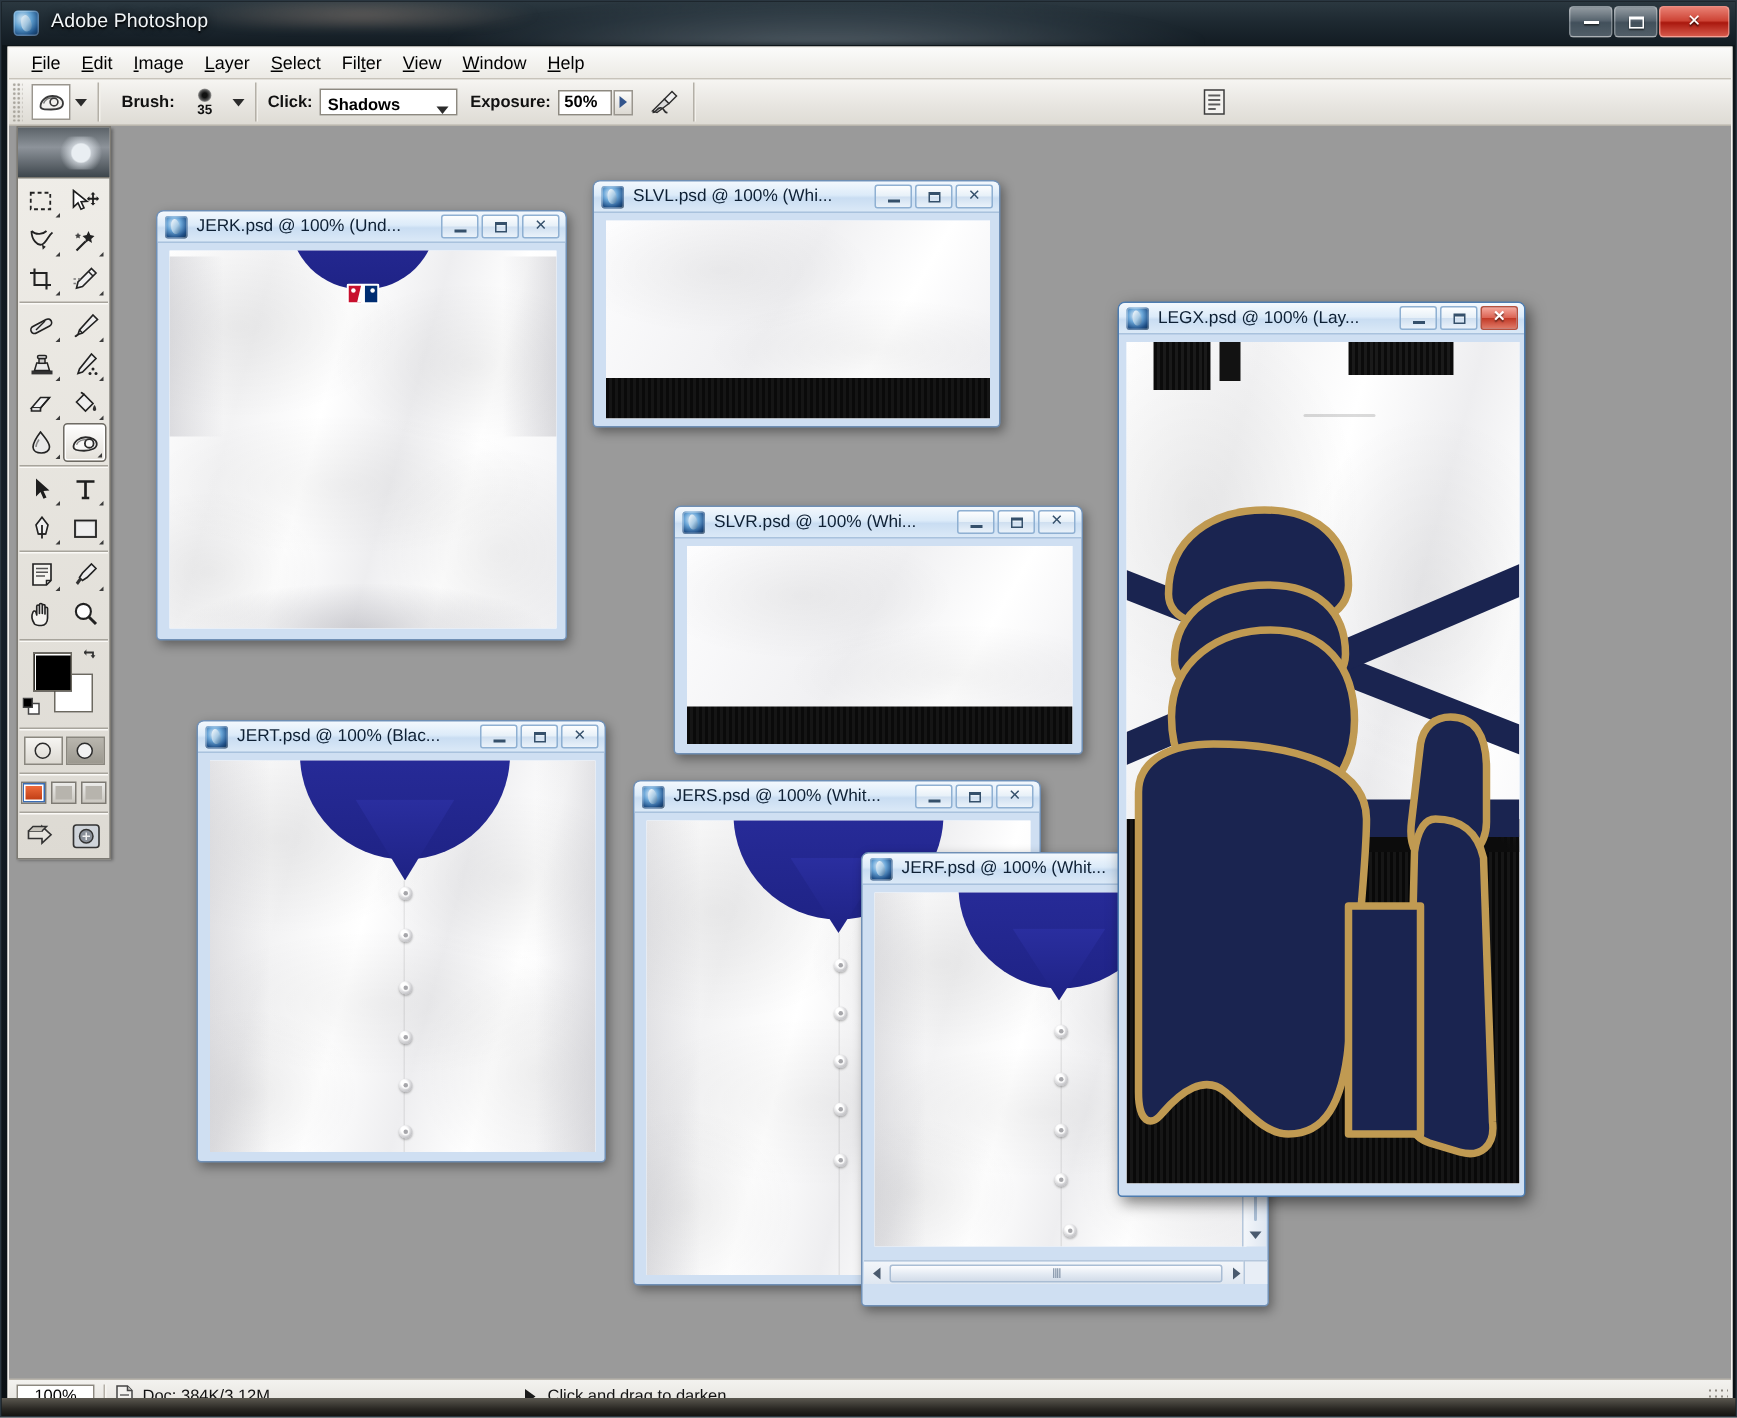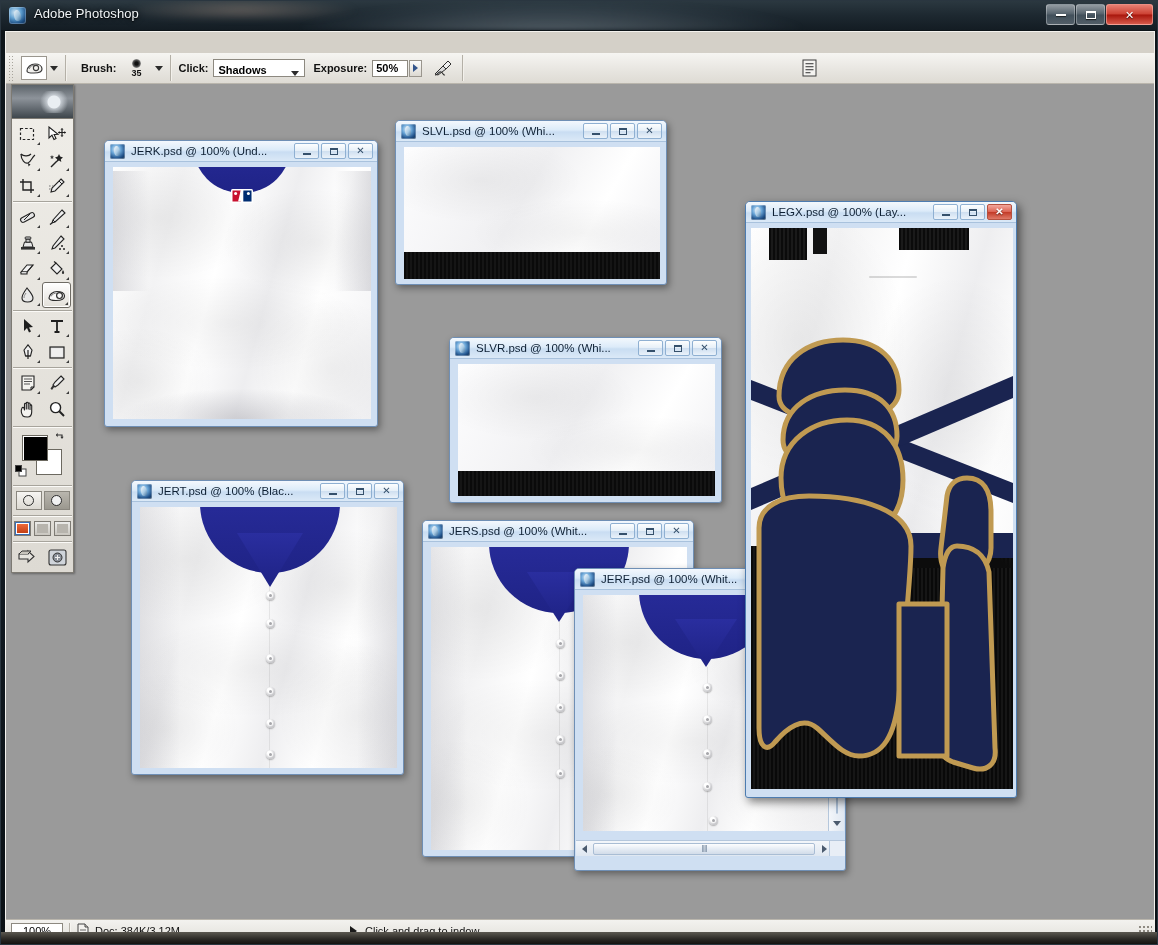--- a/index.html
+++ b/index.html
@@ -387,20 +387,31 @@
             <span class="g"></span>
           </div>
       <div class="wb close">
             <span class="g">✕</span>
           </div>
     </div>
   </div>
 
   <div class="ps-root">
 
+    <div class="menubar">
+      <div class="menu-item"><u>F</u><span title="File">ile</span></div>
+      <div class="menu-item"><u>E</u>dit</div>
+      <div class="menu-item"><u>I</u>mage</div>
+      <div class="menu-item"><u>L</u>ayer</div>
+      <div class="menu-item"><u>S</u>elect</div>
+      <div class="menu-item">Fil<u>t</u>er</div>
+      <div class="menu-item"><u>V</u>iew</div>
+      <div class="menu-item"><u>W</u>indow</div>
+      <div class="menu-item"><u>H</u>elp</div>
+    </div>
 
     <div class="optionsbar">
       <div class="grip"></div>
 
       <div class="tool-preset">
         <div class="preset-swatch">
           <svg width="20" height="16" viewBox="0 0 20 16">
             <path d="M3 11 C3 7,7 4,11 4 C15 4,18 6,18 9 C18 12,14 13,10 13 C6 13,3 13,3 11 Z" fill="#f2f1ee" stroke="#3a3a3a" stroke-width="1.2"></path>
             <path d="M5 9 C6 6,9 5,11.5 5.5" fill="none" stroke="#7a7a7a" stroke-width="1"></path>
             <circle cx="12" cy="8" r="2.6" fill="none" stroke="#3a3a3a" stroke-width="1.1"></circle>
@@ -975,21 +986,21 @@
       <div class="st-sep"></div>
       <span style="display:flex;align-items:center;">
         <svg width="14" height="15" viewBox="0 0 14 15">
           <path d="M2 1 h7 l3 3 v10 H2 Z" fill="#f2f1ee" stroke="#444" stroke-width="1"></path>
           <path d="M9 1 v3 h3" fill="#cfcec9" stroke="#444" stroke-width="1"></path>
           <path d="M4 7 h6 M4 9.5 h6 M4 12 h4" stroke="#666" stroke-width="1"></path>
         </svg>
       </span>
       <span class="st-doc" style="margin-left:5px">Doc: 384K/3.12M</span>
       <span class="st-tri" style="margin-left:170px"></span>
-      <span class="st-hint">Click and drag to indow.</span>
+      <span class="st-hint">Click and drag to darken.</span>
       <span class="st-resize"></span>
     </div>
 
   </div>
 
   <div class="bottom-strip"></div>
 </div>
 </div>
 
 </body></html>

